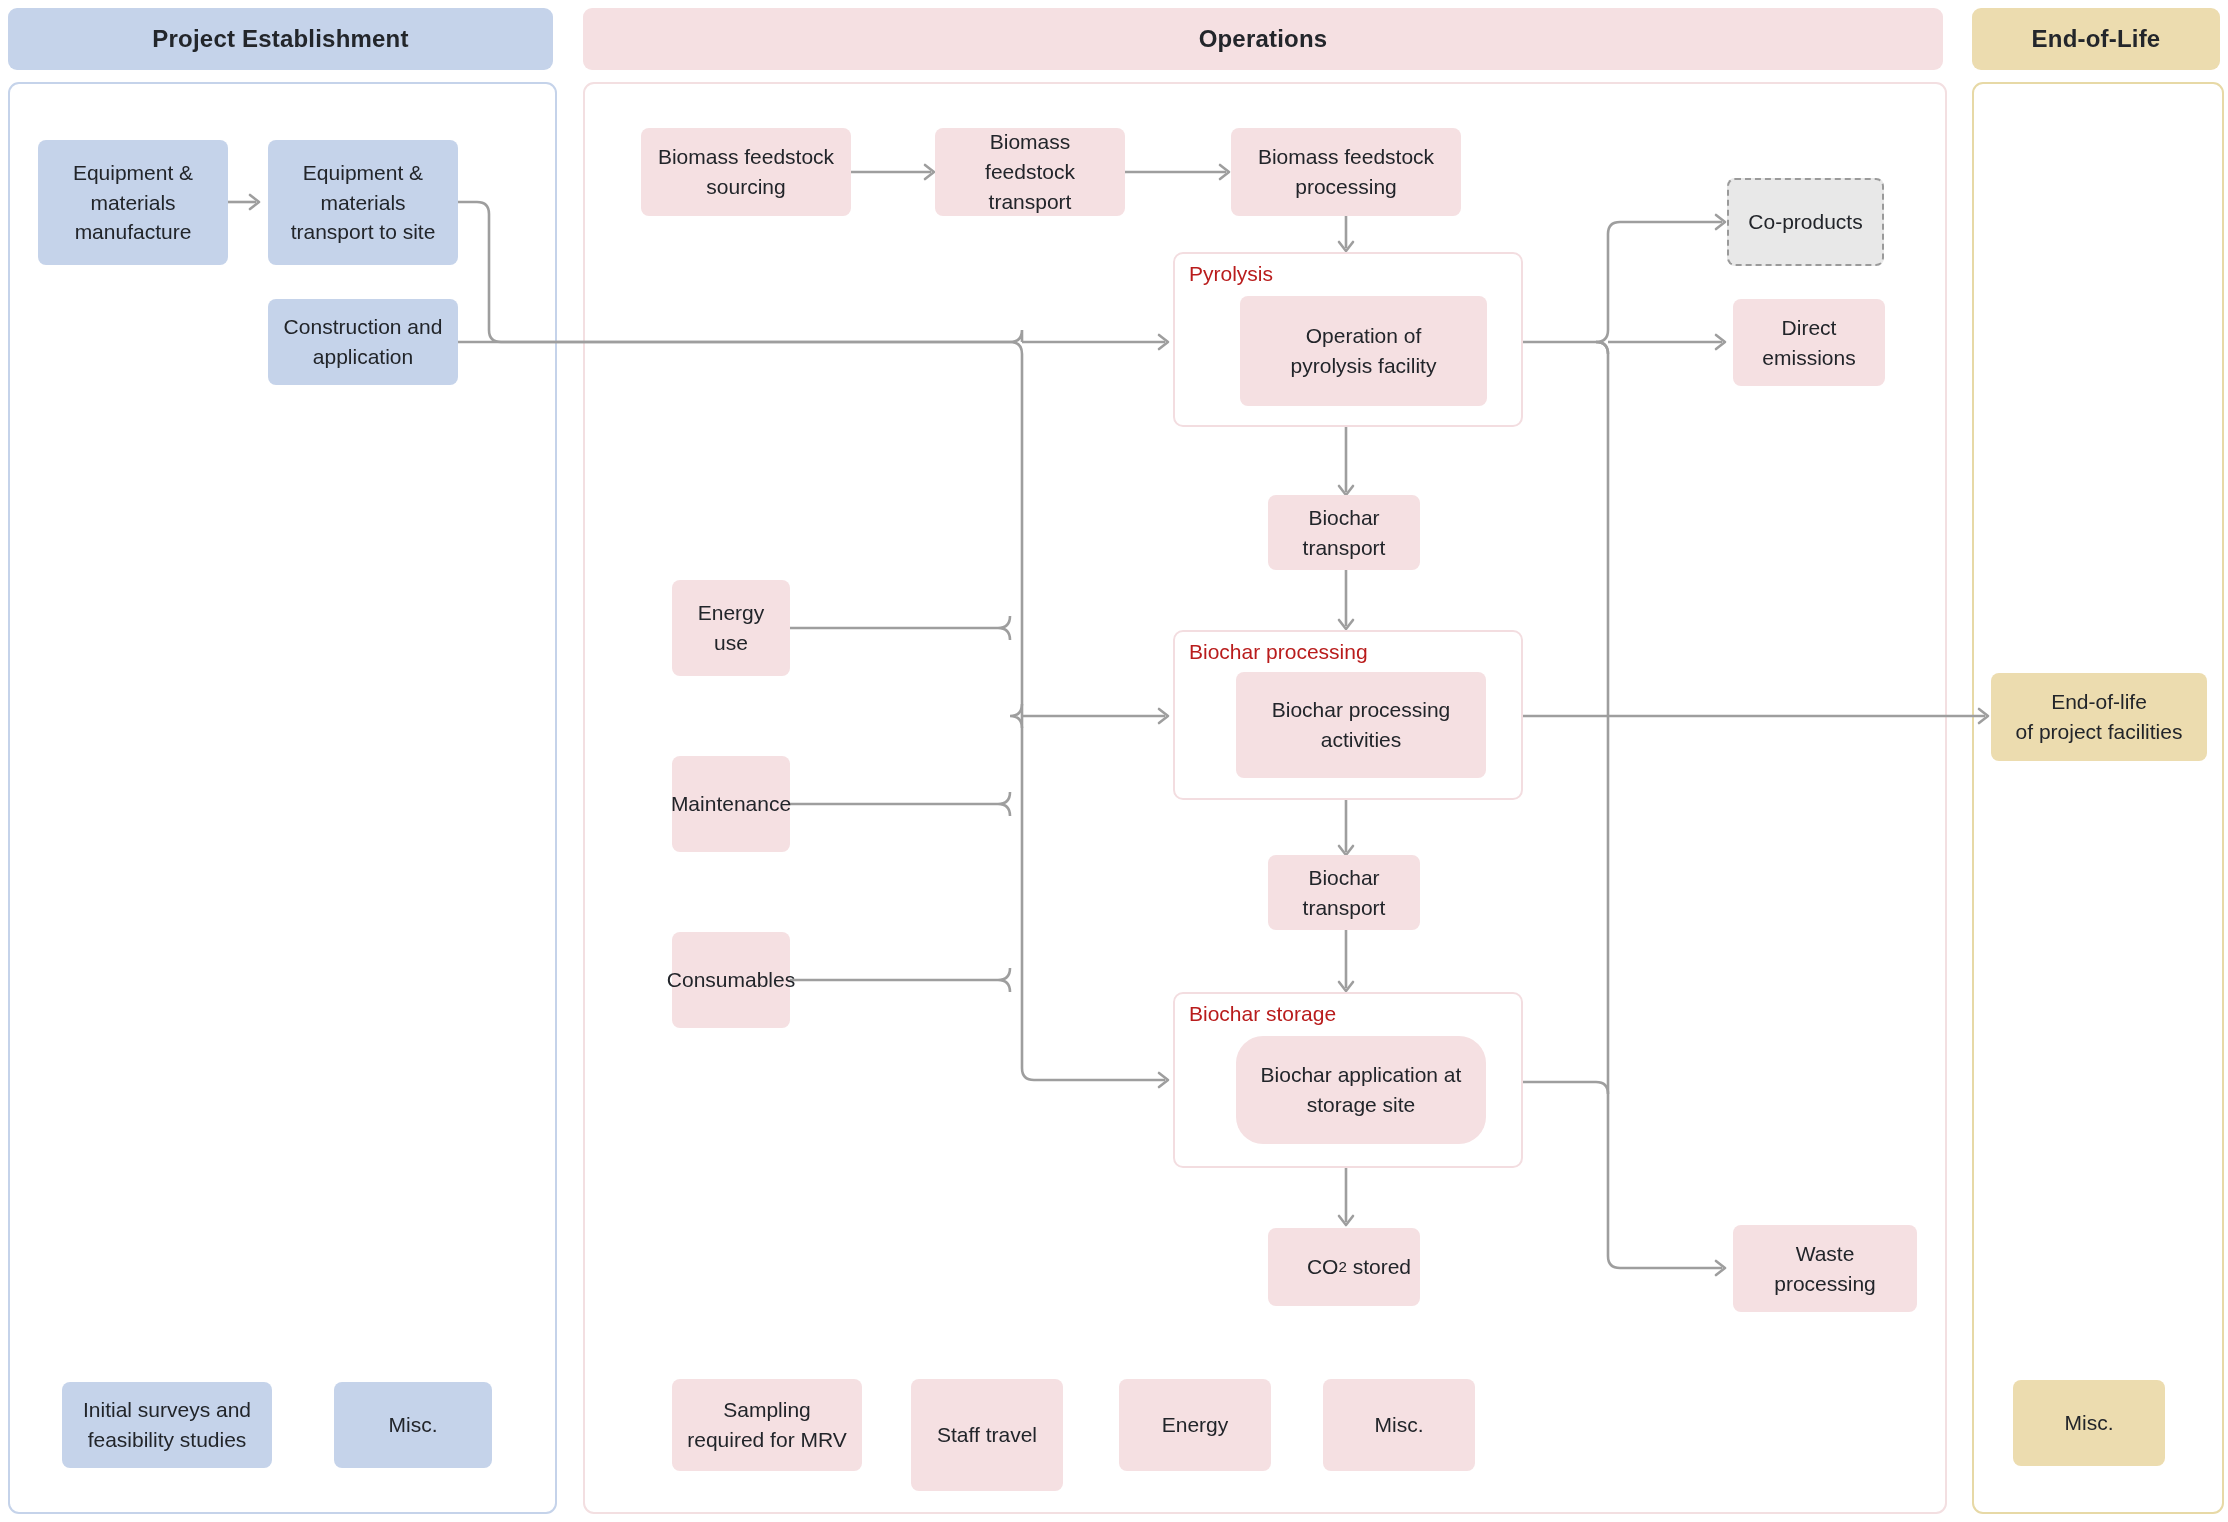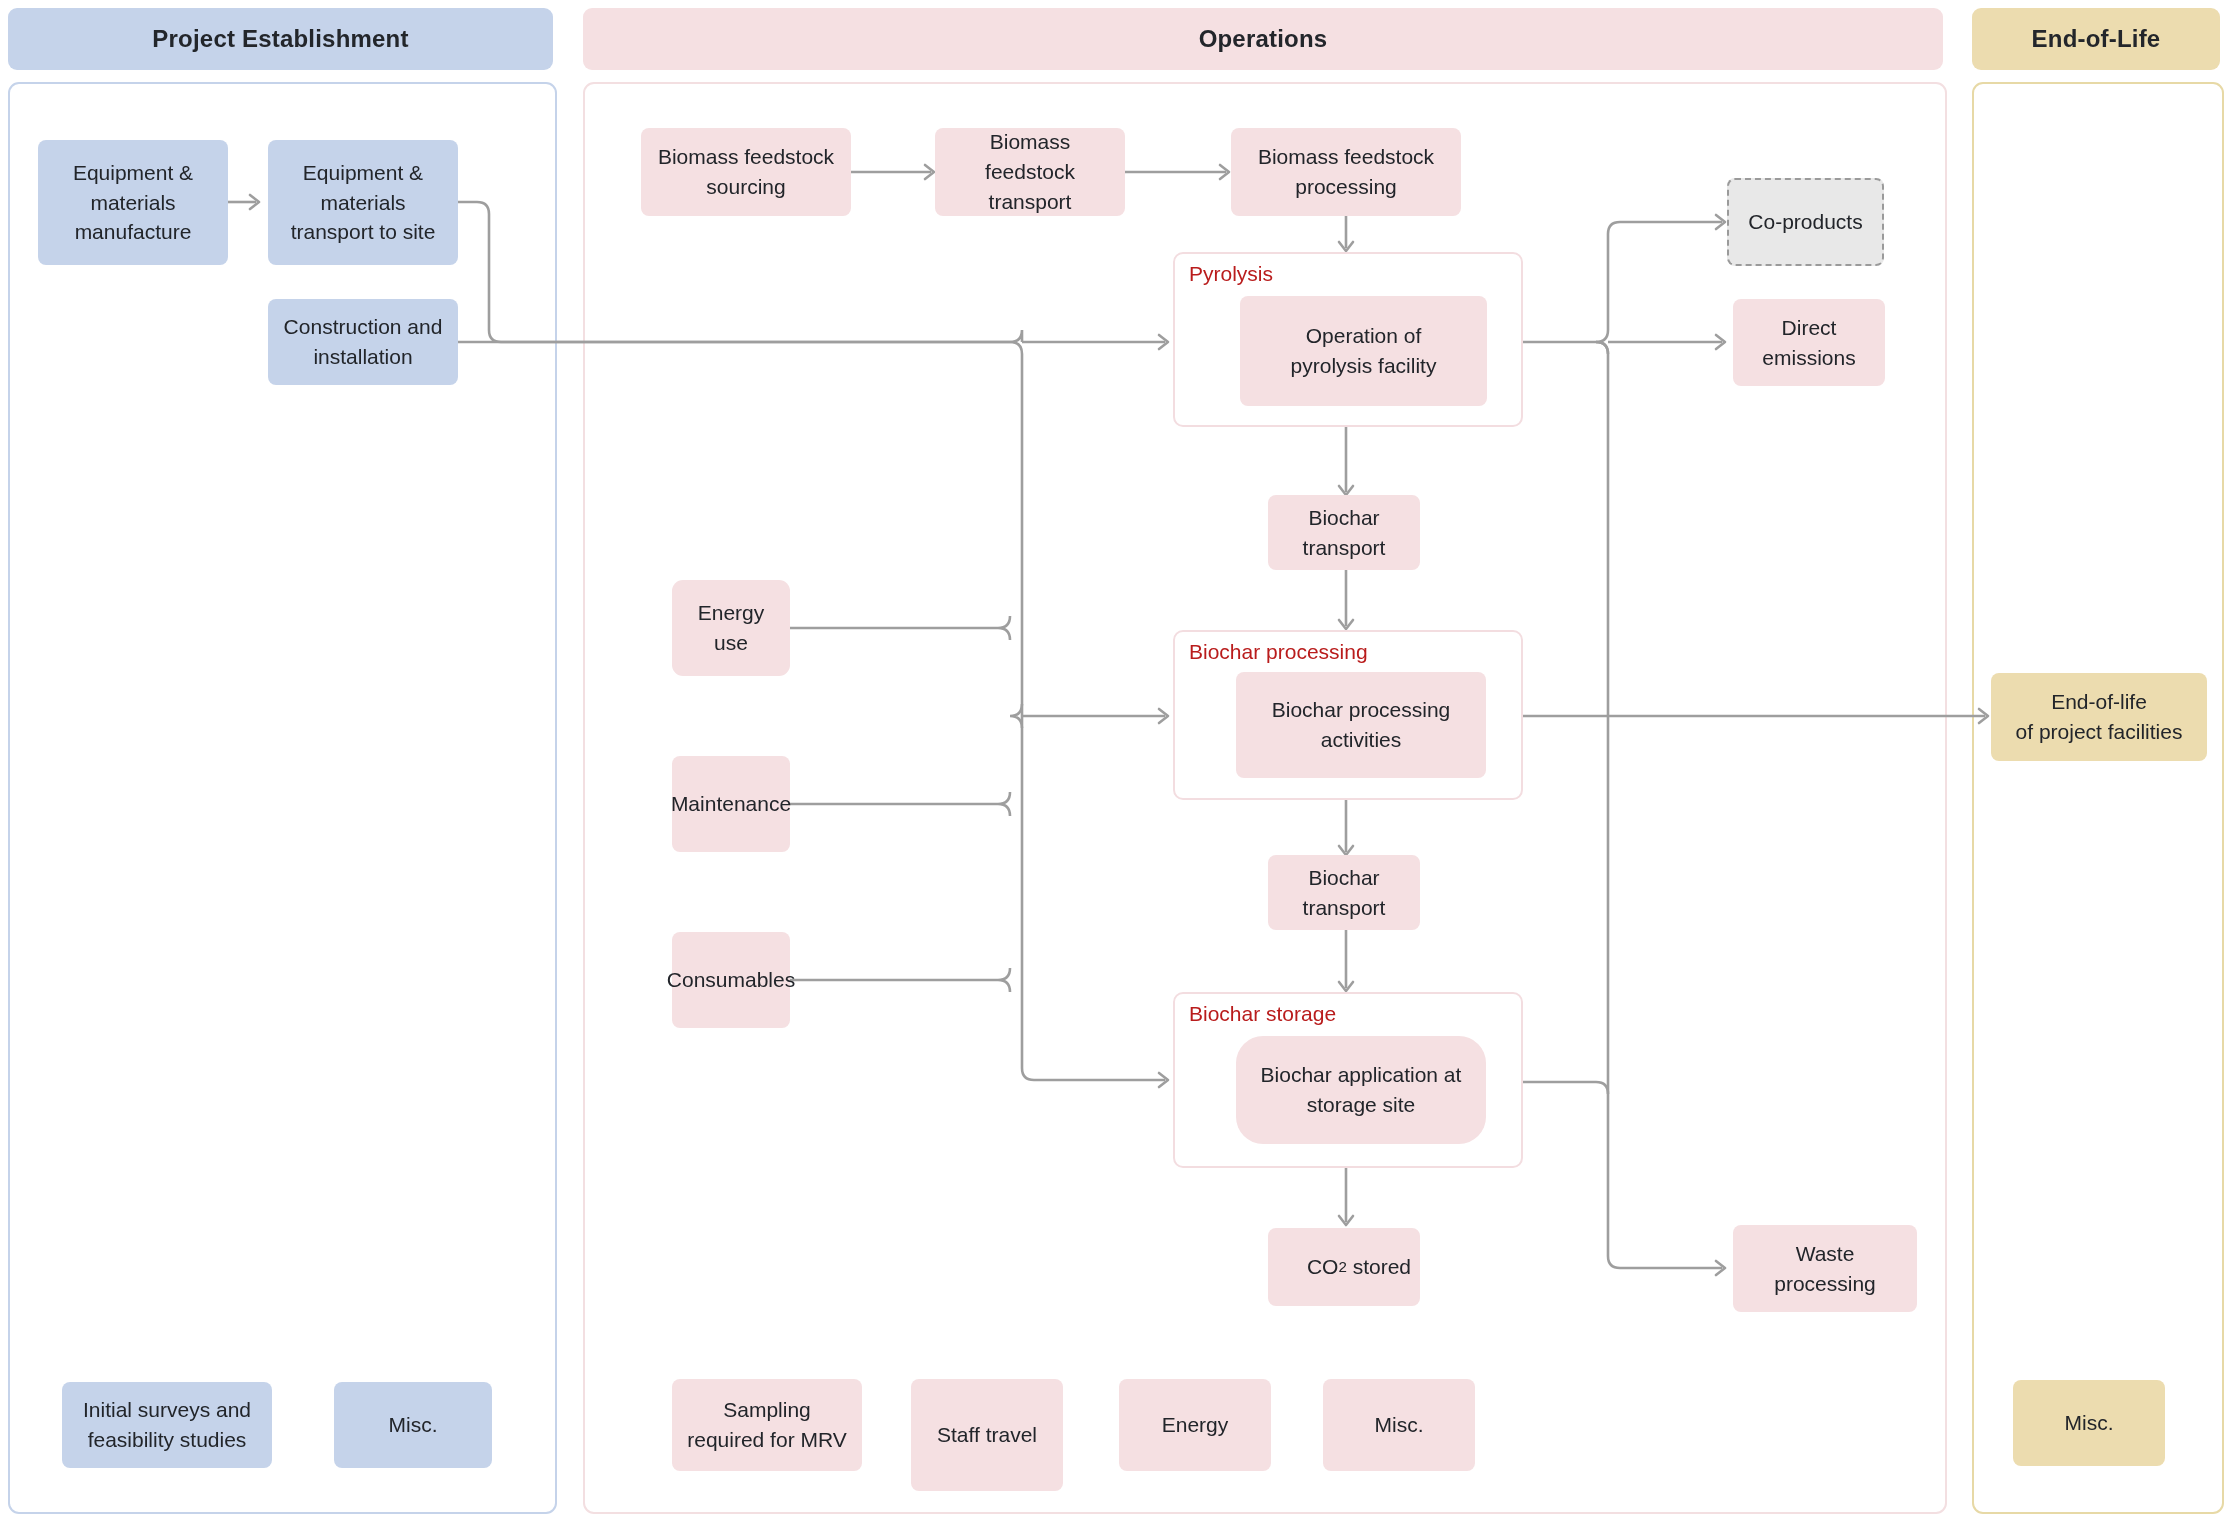--- a/index.html
+++ b/index.html
@@ -164,21 +164,21 @@
 
   <div class="node n-blue" style="left:38px;top:140px;width:190px;height:125px;">Equipment &amp;
 materials
 manufacture</div>
 
   <div class="node n-blue" style="left:268px;top:140px;width:190px;height:125px;">Equipment &amp;
 materials
 transport to site</div>
 
   <div class="node n-blue" style="left:268px;top:299px;width:190px;height:86px;">Construction and
-installation</div>
+application</div>
 
   <div class="node n-blue" style="left:62px;top:1382px;width:210px;height:86px;">Initial surveys and
 feasibility studies</div>
 
   <div class="node n-blue" style="left:334px;top:1382px;width:158px;height:86px;">Misc.</div>
 
   <div class="node n-pink" style="left:641px;top:128px;width:210px;height:88px;">Biomass feedstock
 sourcing</div>
 
   <div class="node n-pink" style="left:935px;top:128px;width:190px;height:88px;">Biomass feedstock
@@ -214,21 +214,21 @@
   <div class="node n-pink" style="left:1268px;top:1228px;width:152px;height:78px;padding-left:38px;">CO<span class="sub">2</span>&nbsp;stored</div>
 
   <div class="node n-gray" style="left:1727px;top:178px;width:157px;height:88px;">Co-products</div>
 
   <div class="node n-pink" style="left:1733px;top:299px;width:152px;height:87px;">Direct
 emissions</div>
 
   <div class="node n-pink" style="left:1733px;top:1225px;width:184px;height:87px;">Waste
 processing</div>
 
-  <div class="node n-pink" style="left:672px;top:580px;width:118px;height:96px;border-radius:11px;">Energy use</div>
+  <div class="node n-pink" style="left:672px;top:580px;width:118px;height:96px;">Energy use</div>
 
   <div class="node n-pink" style="left:672px;top:756px;width:118px;height:96px;">Maintenance</div>
 
   <div class="node n-pink" style="left:672px;top:932px;width:118px;height:96px;">Consumables</div>
 
   <div class="node n-pink" style="left:672px;top:1379px;width:190px;height:92px;">Sampling
 required for MRV</div>
 
   <div class="node n-pink" style="left:911px;top:1379px;width:152px;height:112px;">Staff travel</div>
 

